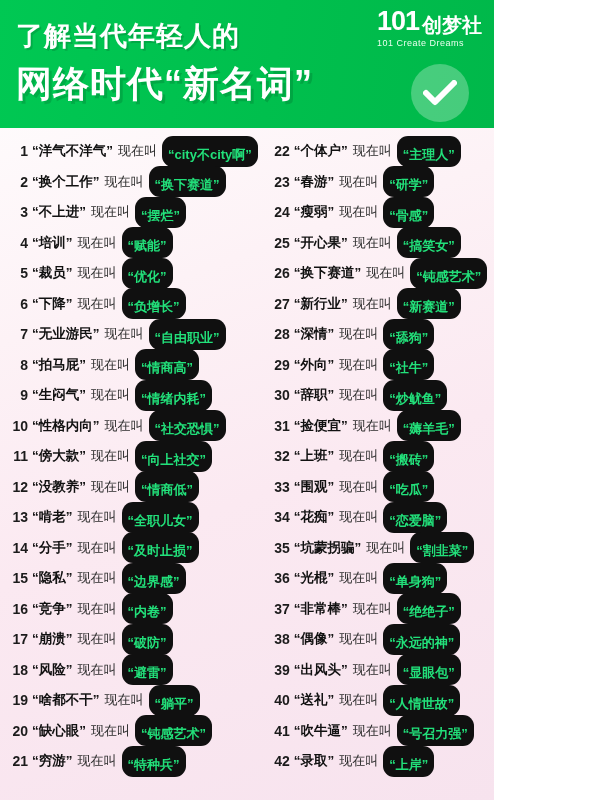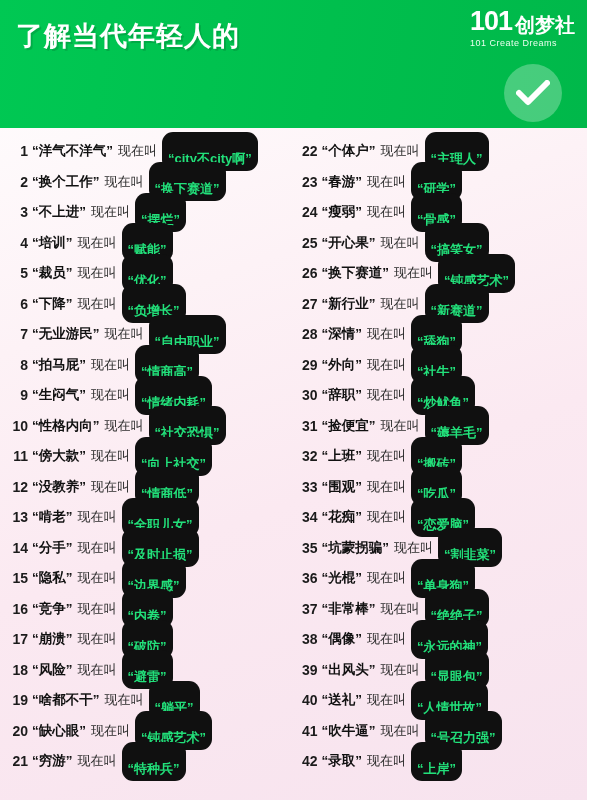--- a/index.html
+++ b/index.html
@@ -4,21 +4,21 @@
 <style>
   * { box-sizing: border-box; margin: 0; padding: 0; }
   html, body {
     width: 601px; height: 800px;
     font-family: "Liberation Sans", "DejaVu Sans", sans-serif;
     background: #ffffff;
     overflow: hidden;
   }
   #page {
     position: relative;
-    width: 587px; height: 800px;
+    width: 494px; height: 800px;
     background: linear-gradient(160deg, #ffffff 0%, #fdf2f6 35%, #fbe9f1 60%, #f7e3ee 100%);
   }
   
   .header {
     position: relative;
     height: 128px;
     background: #00c853;
     background: linear-gradient(100deg, #00c853 0%, #00bf4d 55%, #00b84a 100%);
     overflow: hidden;
   }
@@ -107,33 +107,34 @@
     color: #2b2b2b;
     flex: 0 0 auto;
     padding: 0 1px;
   }
   .new {
     font-size: 13px;
     font-weight: bold;
     color: #22e07a;
     background: #101010;
     border-radius: 11px;
-    padding: 18px 6px 3px 6px;
+    padding: 10px 6px 3px 6px;
     flex: 0 0 auto;
   }
   .spacer { flex: 1 1 auto; }
 </style>
 </head>
 <body>
 
 <div id="page">
 
   <div class="header">
     <div class="title-wrap">
       <div class="title-1">了解当代年轻人的</div>
+      <div class="title-2">网络时代“新名词”</div>
     </div>
 
     <div class="brand">
       <div class="brand-row">
         <span class="brand-101">101</span>
         <span class="brand-cn">创梦社</span>
       </div>
       <div class="brand-sub">101 Create Dreams</div>
     </div>
 

